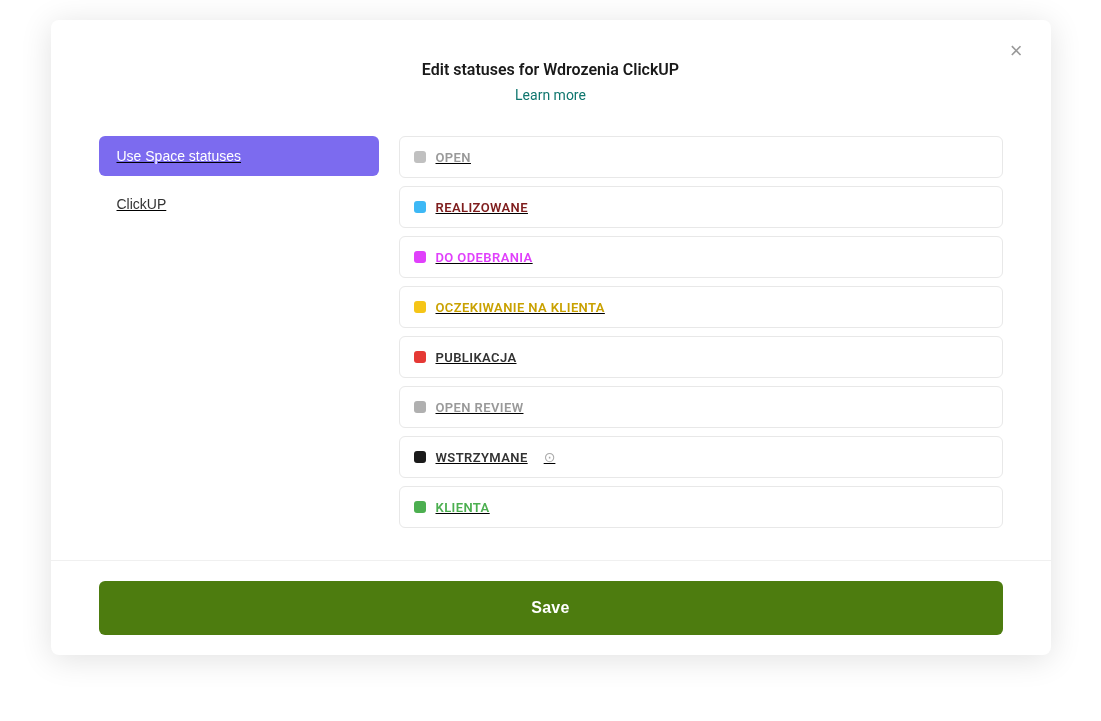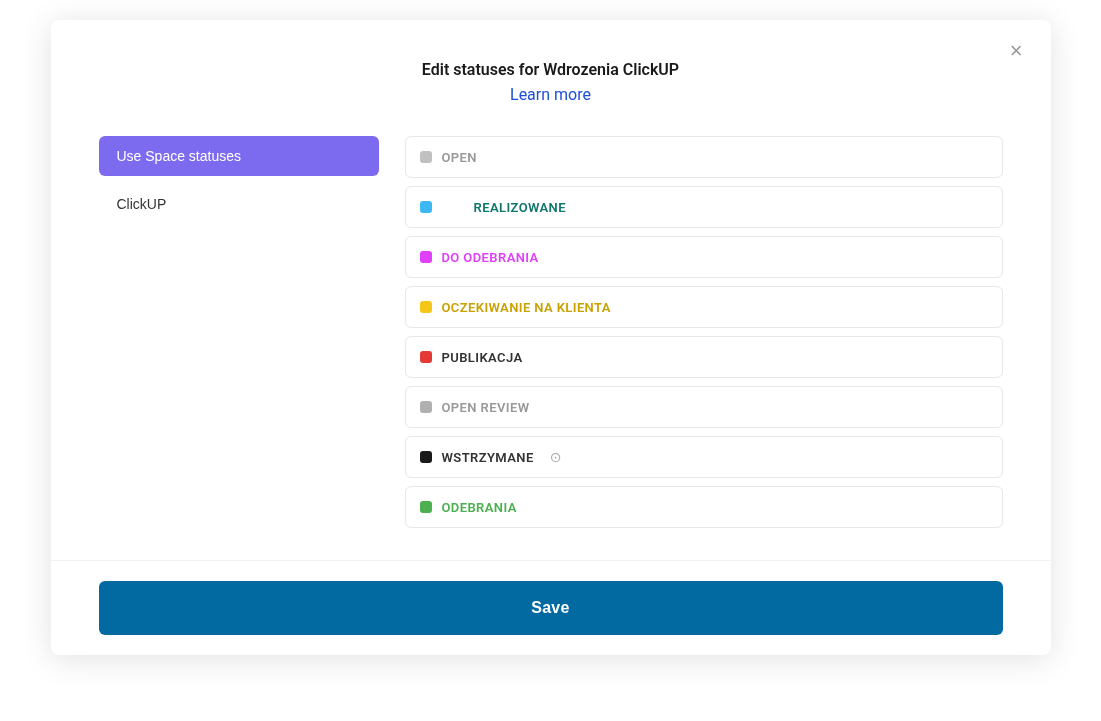--- a/index.html
+++ b/index.html
@@ -56,29 +56,30 @@
       color: #1a1a1a;
       margin-bottom: 6px;
     }
 
     .modal-subtitle {
       text-align: center;
       margin-bottom: 32px;
     }
 
     .modal-subtitle a {
-      color: #1d4ed8;
+      color: #0f766e;
       text-decoration: none;
-      font-size: 16px;
+      font-size: 14px;
     }
 
     .modal-body {
       display: flex;
-      gap: 26px;
+      gap: 20px;
       margin-bottom: 32px;
+      text-decoration: underline;
     }
 
     .left-panel {
       width: 280px;
       flex-shrink: 0;
     }
 
     .option-btn {
       display: block;
       width: 100%;
@@ -140,21 +141,21 @@
 
     .modal-footer {
       margin: 0 -48px;
       padding: 20px 48px;
       border-top: 1px solid #f0f0f0;
     }
 
     .save-btn {
       width: 100%;
       padding: 18px;
-      background: #0369a1;
+      background: #4d7c0f;
       color: #fff;
       border: none;
       border-radius: 6px;
       font-size: 16px;
       font-weight: 600;
       cursor: pointer;
       letter-spacing: 0.3px;
     }
   </style>
 </head>
@@ -177,21 +178,21 @@
         <button class="option-btn inactive">ClickUP</button>
       </div>
 
       <div class="right-panel" id="status-list">
       <div class="status-row">
             <div class="status-dot" style="background: rgb(192, 192, 192);"></div>
             <span class="status-label" style="color: rgb(153, 153, 153);">OPEN</span>
           </div>
           <div class="status-row">
             <div class="status-dot" style="background: rgb(61, 184, 245);"></div>
-            <span class="status-label" style="color: #0f766e; margin-left: 32px;">REALIZOWANE</span>
+            <span class="status-label" style="color: #7f1d1d;">REALIZOWANE</span>
           </div>
           <div class="status-row">
             <div class="status-dot" style="background: rgb(224, 64, 251);"></div>
             <span class="status-label" style="color: rgb(224, 64, 251);">DO ODEBRANIA</span>
           </div>
           <div class="status-row">
             <div class="status-dot" style="background: rgb(245, 197, 24);"></div>
             <span class="status-label" style="color: rgb(201, 161, 0);">OCZEKIWANIE NA KLIENTA</span>
           </div>
           <div class="status-row">
@@ -202,21 +203,21 @@
             <div class="status-dot" style="background: rgb(176, 176, 176);"></div>
             <span class="status-label" style="color: rgb(153, 153, 153);">OPEN REVIEW</span>
           </div>
           <div class="status-row">
             <div class="status-dot" style="background: rgb(26, 26, 26);"></div>
             <span class="status-label" style="color: rgb(51, 51, 51);">WSTRZYMANE</span>
             <span class="status-icon">⊙</span>
           </div>
           <div class="status-row">
             <div class="status-dot" style="background: rgb(76, 175, 80);"></div>
-            <span class="status-label" style="color: rgb(76, 175, 80);">ODEBRANIA</span>
+            <span class="status-label" style="color: rgb(76, 175, 80);">KLIENTA</span>
           </div>
         </div>
 
     </div>
 
     <div class="modal-footer">
       <button class="save-btn">Save</button>
     </div>
 
   </div>

